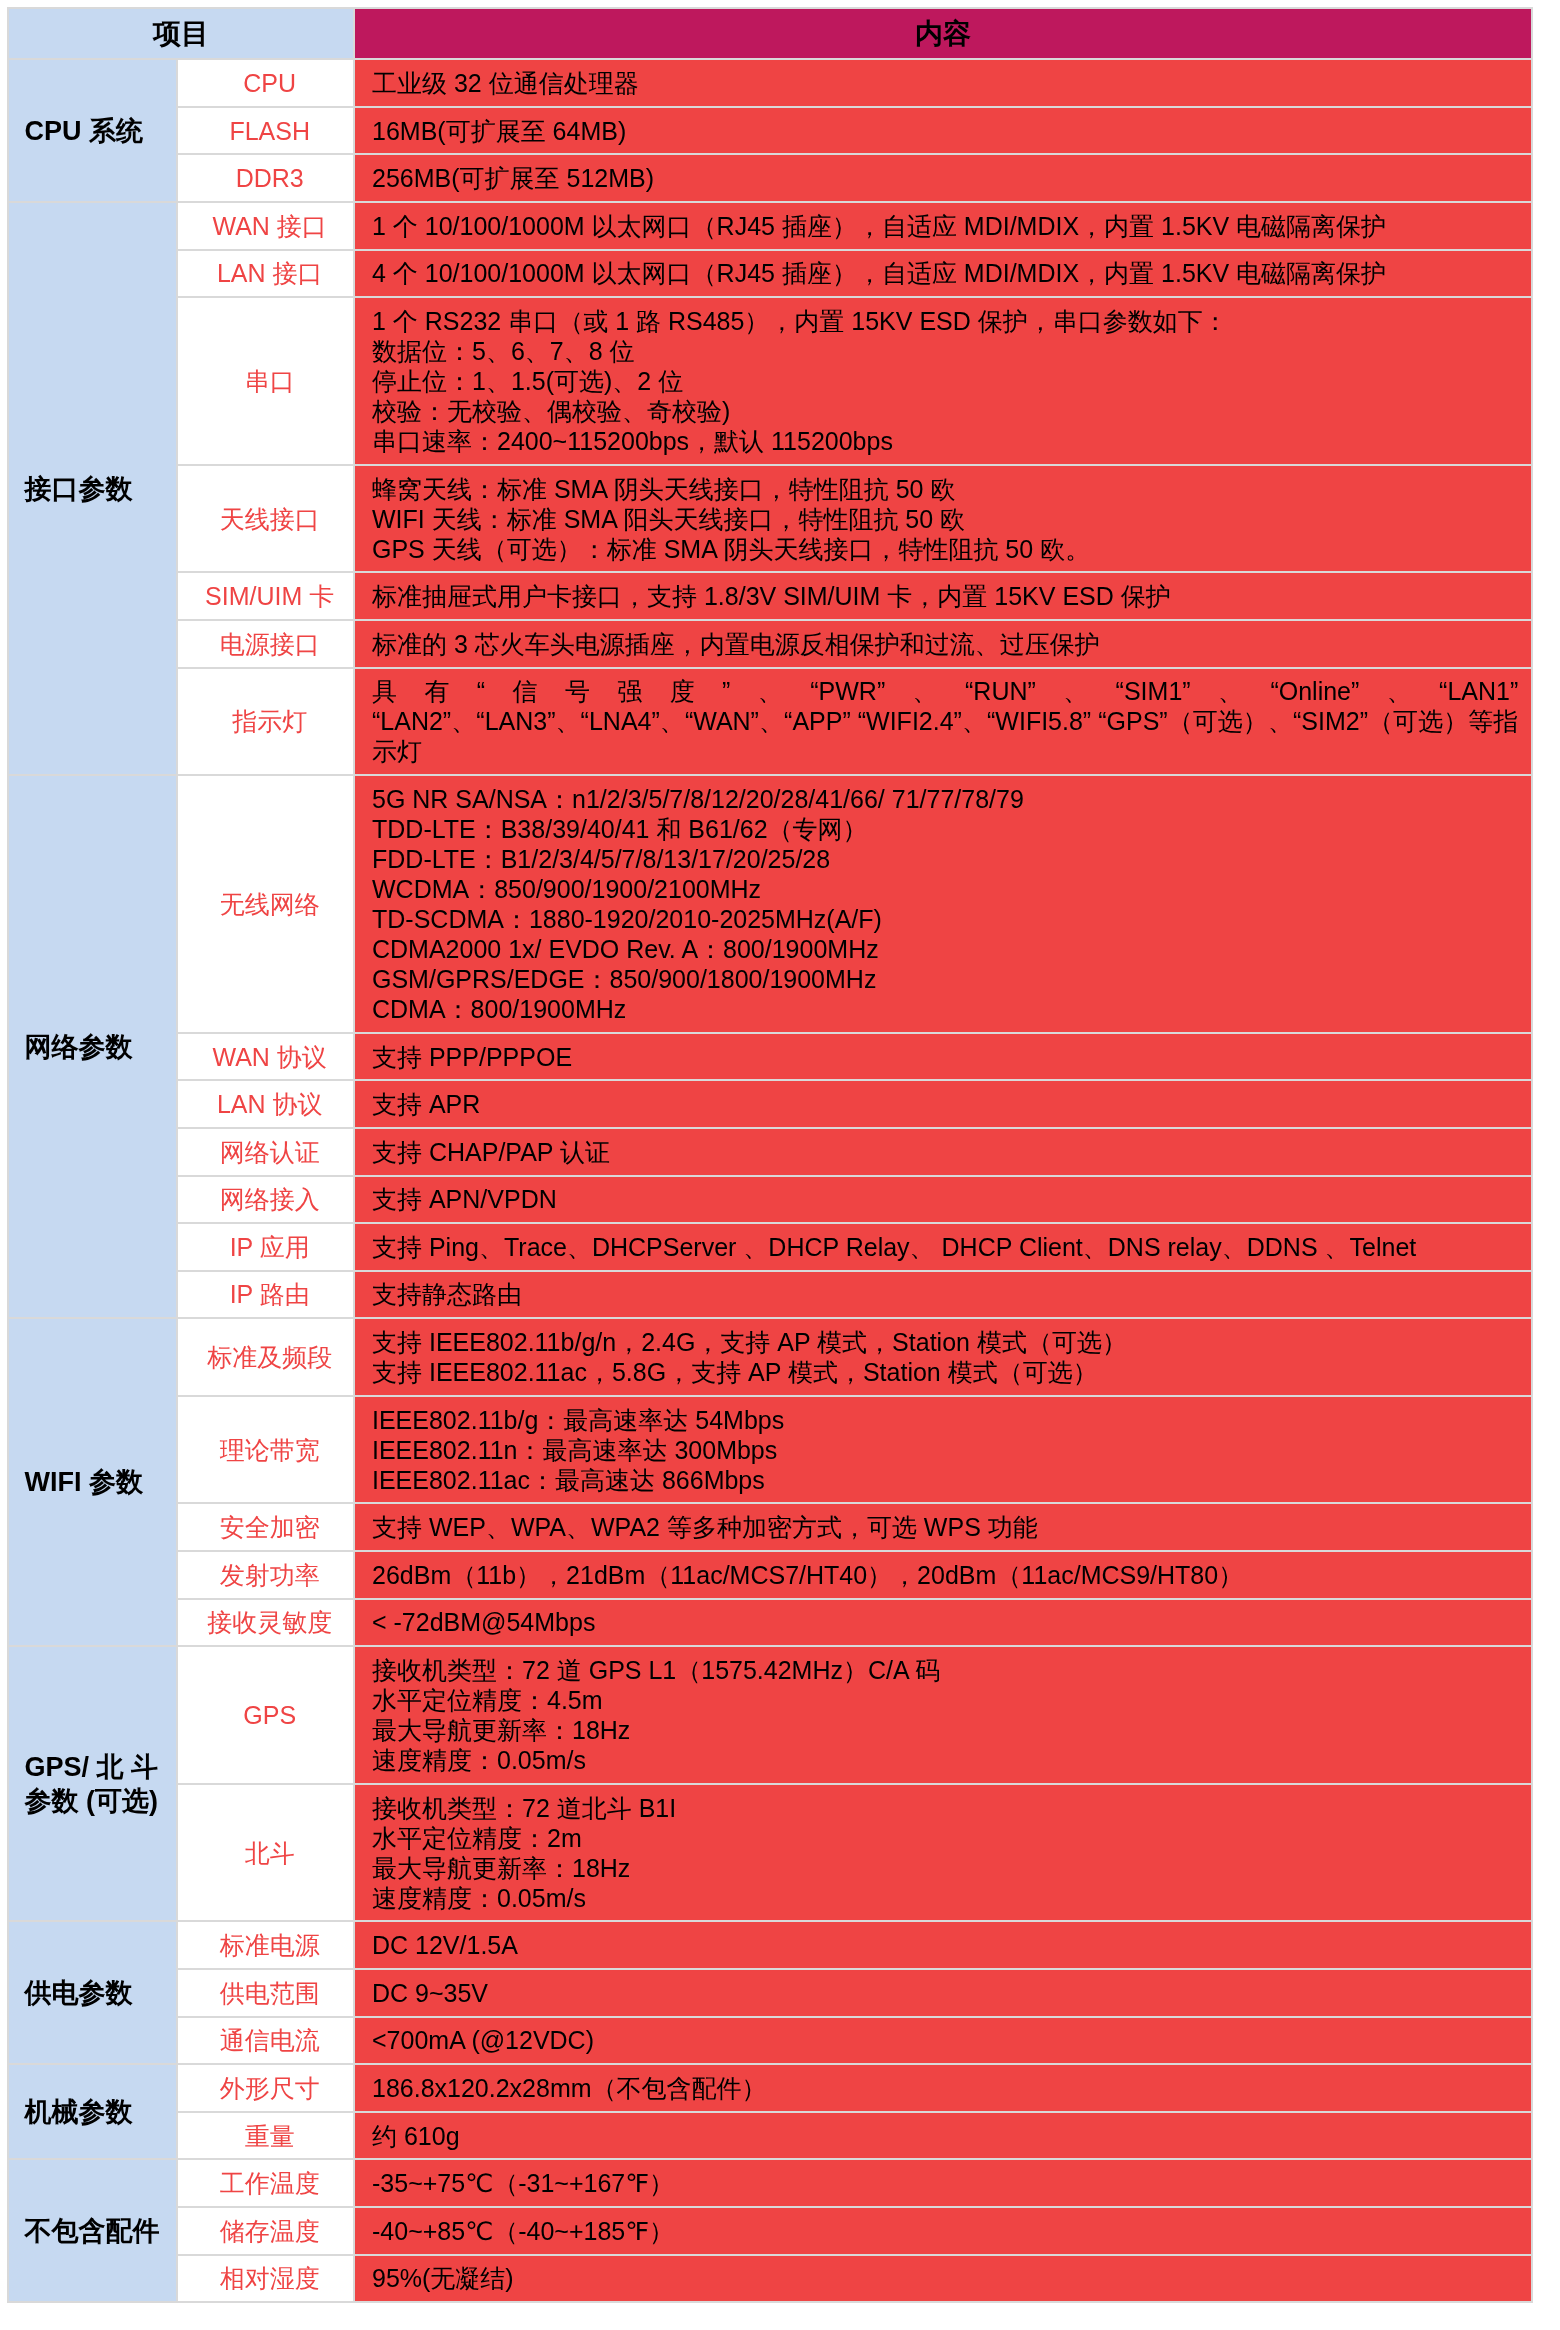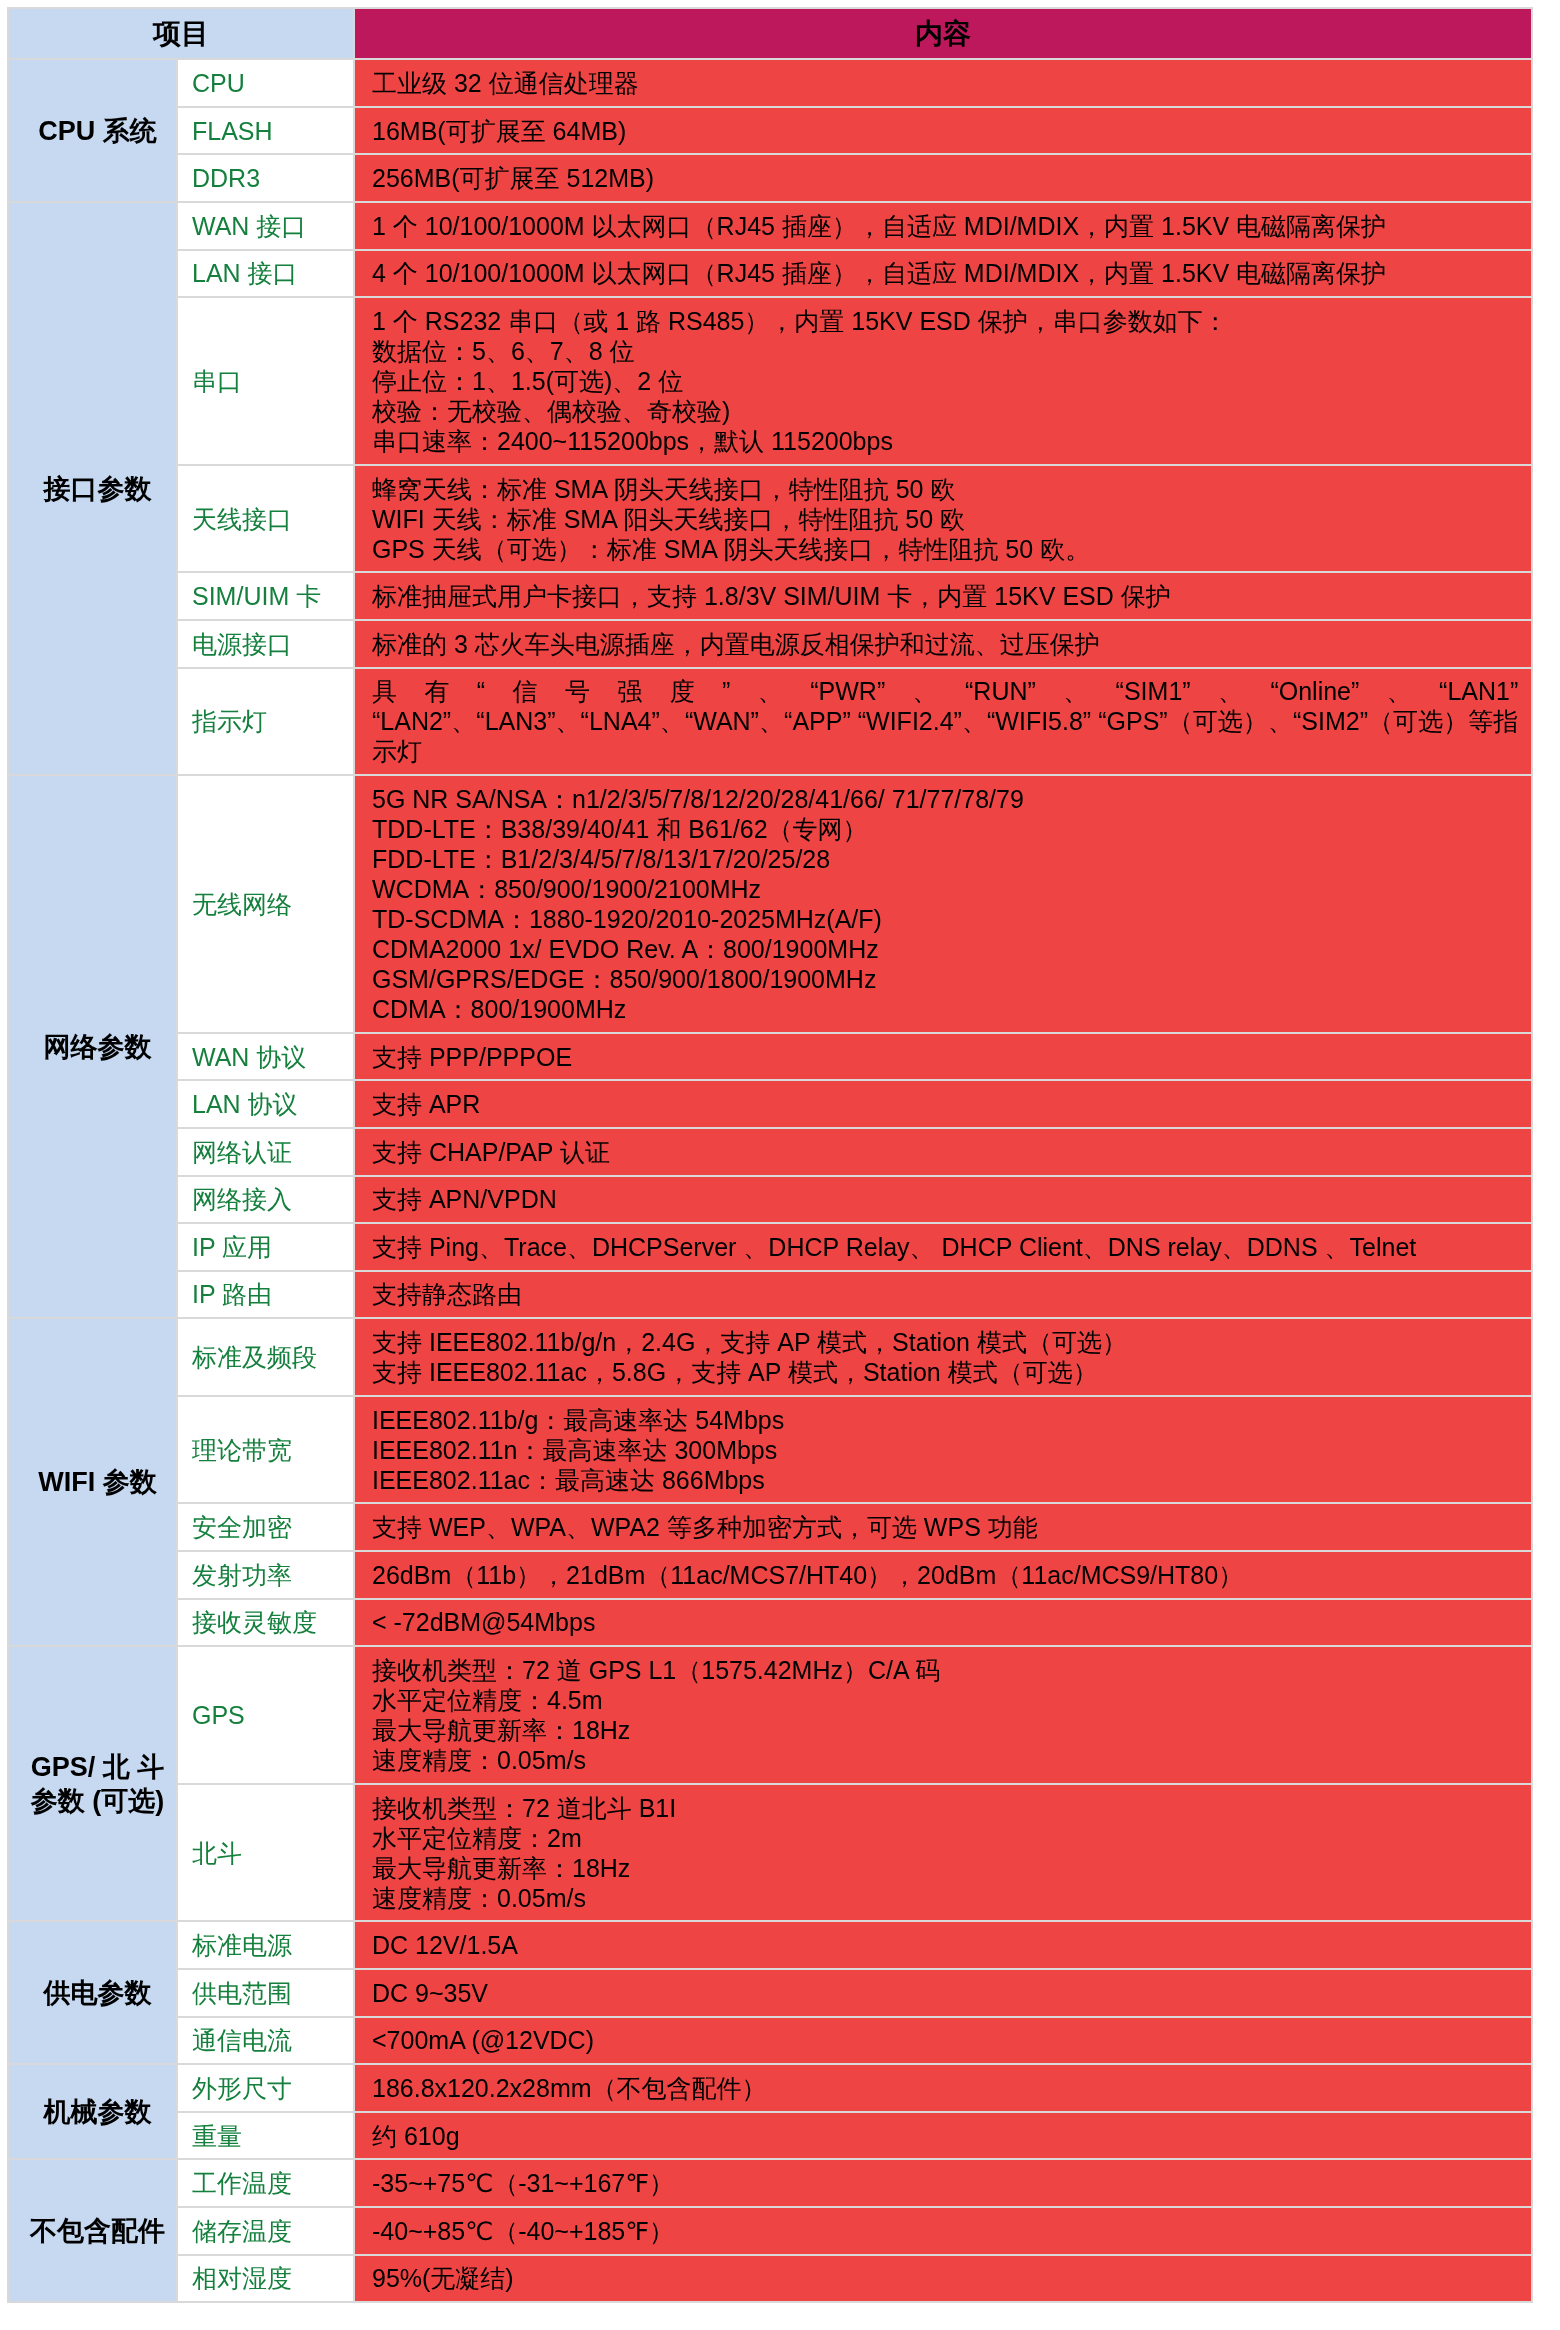--- a/index.html
+++ b/index.html
@@ -31,28 +31,29 @@
     padding: 5.6px 4.2px;
     background: #be185d;
   }
   th.item-head { background: #c6d9f1; }
   td.group {
     background: #c6d9f1;
     font-weight: bold;
     font-size: 27px;
     line-height: 34px;
     padding: 4.2px 5.6px 4.2px 15.5px;
-    text-align: center;
+    text-align: left;
   }
   td.sub {
-    color: #15803d;
+    color: #ef4444;
     font-size: 25px;
     line-height: 30px;
     padding: 7.8px 5.6px 7.8px 14px;
     background: #ffffff;
+    text-align: center;
   }
   td.content {
     font-size: 25px;
     padding: 7.8px 12.7px 7.8px 17px;
     background: #ef4444;
   }
   td.content .line, td.content .para {
     line-height: 30px;
   }
   td.content .para {

